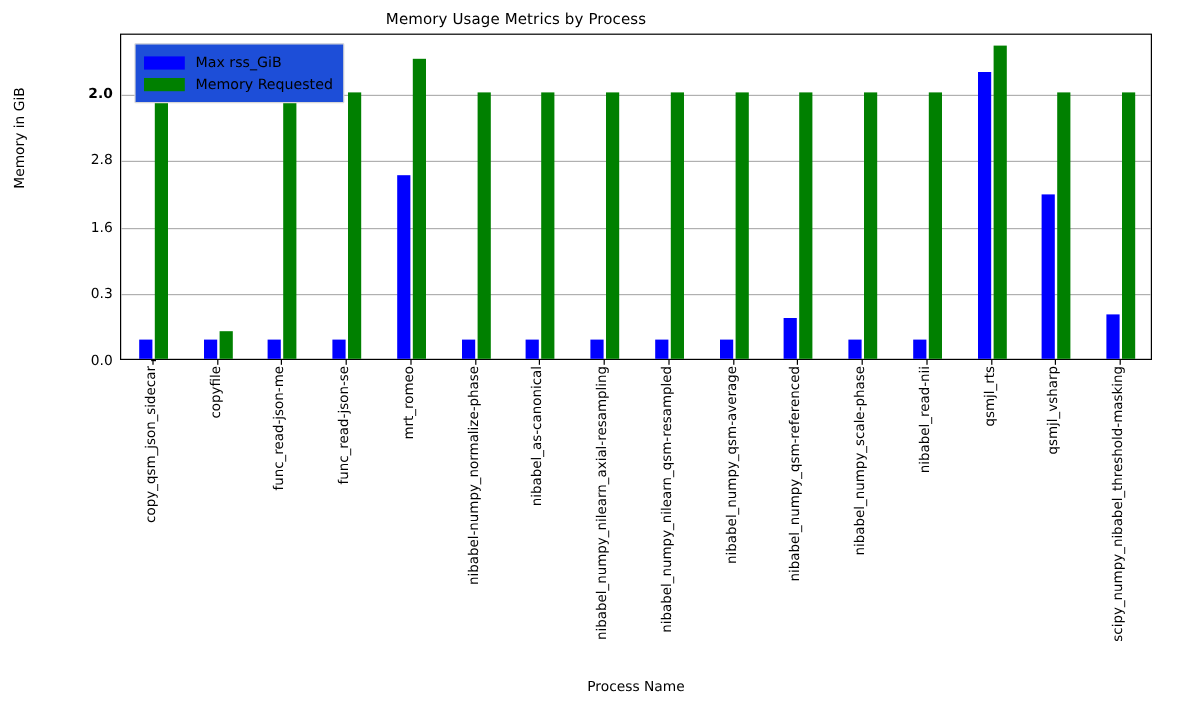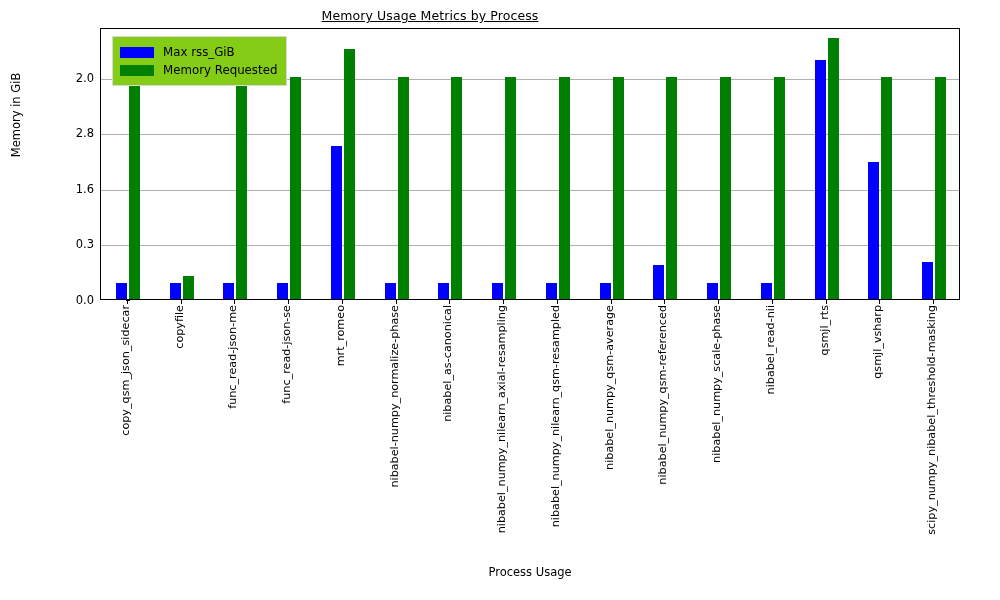--- a/index.html
+++ b/index.html
@@ -23,21 +23,20 @@
   
   #chart-title {
     position: absolute;
     left: 0;
     top: 8px;
     width: 860px;
     text-align: center;
     font-size: 12.5px;
     color: #000000;
     letter-spacing: 0.1px;
-    text-decoration: underline;
   }
 
   
   
   #plot-area {
     position: absolute;
     left: 100px;
     top: 28px;
     width: 860px;
     height: 272px;
@@ -150,21 +149,21 @@
     font-size: 11.5px;
     color: #000000;
   }
 
   
   #legend {
     position: absolute;
     left: 112px;
     top: 36px;
     border: 1px solid #d8d8d8;
-    background: #84cc16;
+    background: #1d4ed8;
     padding: 6px 9px 6px 7px;
     box-sizing: border-box;
     border-radius: 1px;
   }
   .legend-row {
     display: flex;
     align-items: center;
     height: 18px;
   }
   .legend-swatch {
@@ -190,21 +189,21 @@
 
   <div id="ytick-labels">
       <div class="ytick-label" style="top: 272px;">0.0</div>
       <div class="ytick-mark" style="top: 272px;"></div>
       <div class="ytick-label" style="top: 216.49px;">0.3</div>
       <div class="ytick-mark" style="top: 216.49px;"></div>
       <div class="ytick-label" style="top: 160.98px;">1.6</div>
       <div class="ytick-mark" style="top: 160.98px;"></div>
       <div class="ytick-label" style="top: 105.469px;">2.8</div>
       <div class="ytick-mark" style="top: 105.469px;"></div>
-      <div class="ytick-label" style="top: 49.9592px;">2.0</div>
+      <div class="ytick-label" style="top: 49.9592px; font-weight: bold;">2.0</div>
       <div class="ytick-mark" style="top: 49.9592px;"></div>
     </div>
 
   <div id="plot-area">
     <div id="grid">
         <div class="gridline" style="top: 216.49px;"></div>
         <div class="gridline" style="top: 160.98px;"></div>
         <div class="gridline" style="top: 105.469px;"></div>
         <div class="gridline" style="top: 49.9592px;"></div>
       </div>
@@ -306,21 +305,21 @@
       <div class="xtick-label" style="left: 449.875px;">nibabel_numpy_nilearn_qsm-resampled</div>
       <div class="xtick-label" style="left: 503.625px;">nibabel_numpy_qsm-average</div>
       <div class="xtick-label" style="left: 557.375px;">nibabel_numpy_qsm-referenced</div>
       <div class="xtick-label" style="left: 611.125px;">nibabel_numpy_scale-phase</div>
       <div class="xtick-label" style="left: 664.875px;">nibabel_read-nii</div>
       <div class="xtick-label" style="left: 718.625px;">qsmjl_rts</div>
       <div class="xtick-label" style="left: 772.375px;">qsmjl_vsharp</div>
       <div class="xtick-label" style="left: 826.125px;">scipy_numpy_nibabel_threshold-masking</div>
     </div>
 
-  <div id="xlabel">Process Usage</div>
+  <div id="xlabel">Process Name</div>
 
   <div id="legend">
       <div class="legend-row">
         <span class="legend-swatch" style="background: rgb(0, 0, 255);"></span>
         <span class="legend-text">Max rss_GiB</span>
       </div>
       <div class="legend-row">
         <span class="legend-swatch" style="background: rgb(0, 128, 0);"></span>
         <span class="legend-text">Memory Requested</span>
       </div>

